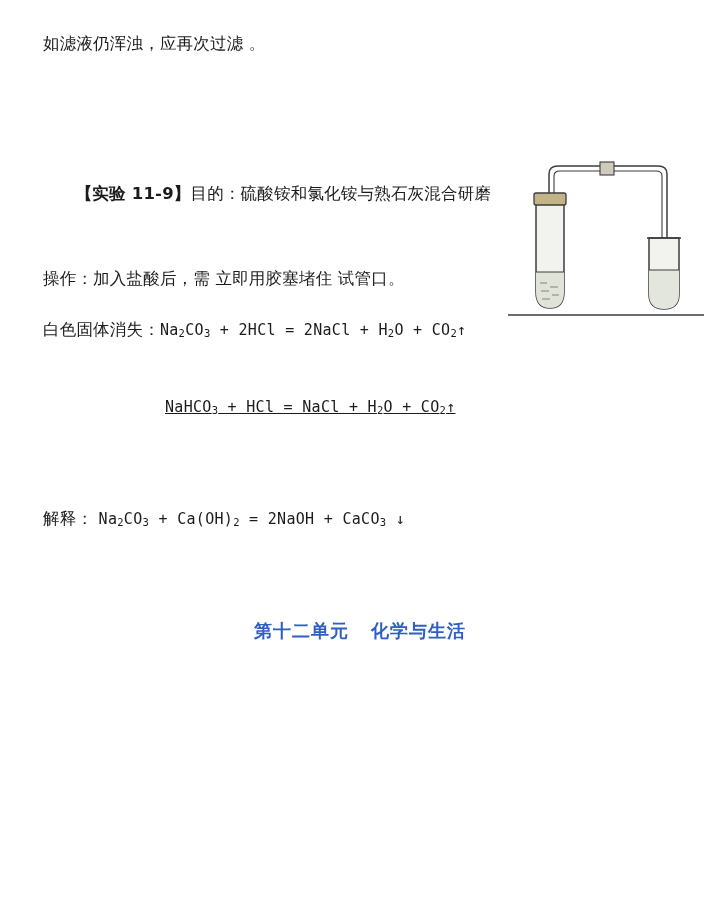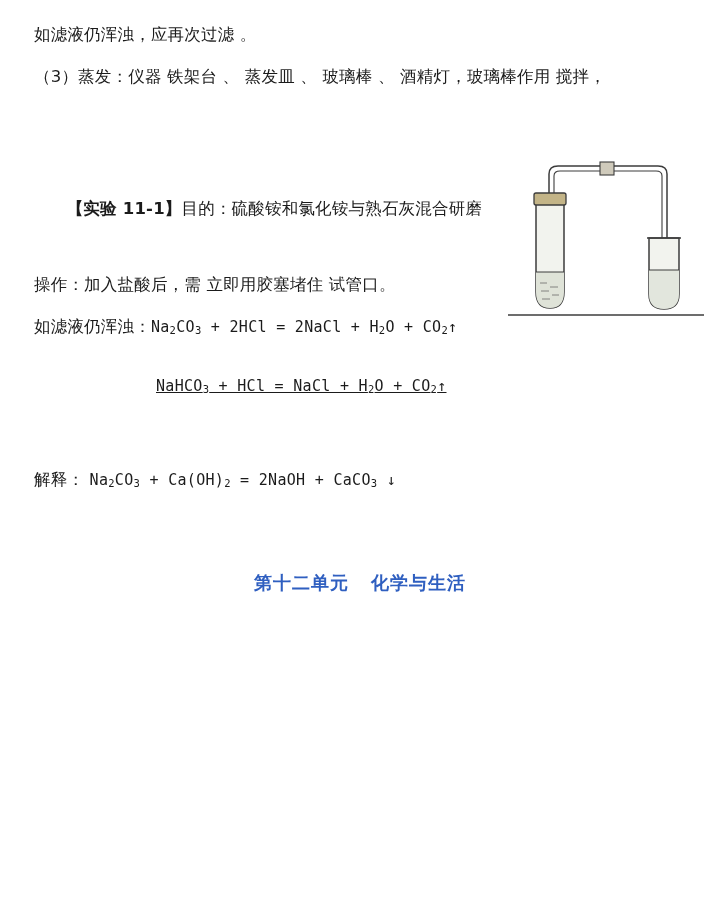--- a/index.html
+++ b/index.html
@@ -21,21 +21,21 @@
     height: 901px;
     padding: 0;
   }
   .line {
     font-size: 16.5px;
     line-height: 34px;
     white-space: pre;
     letter-spacing: 0.2px;
   }
   .para {
-    margin: 8px;
+    margin: 17px;
     padding: 0 14px 0 26px;
   }
   .bold { font-weight: bold; }
   .spacer-6 { height: 6px; }
   .spacer-10 { height: 10px; }
   .spacer-40 { height: 40px; }
   .spacer-48 { height: 48px; }
 
   .mono {
     font-family: "DejaVu Sans Mono", "Liberation Mono", monospace;
@@ -112,30 +112,29 @@
 
       <line x1="139" y1="78" x2="173" y2="78" stroke="#3c3c3c" stroke-width="1.4"></line>
     </svg>
   </div>
 
   <div class="text-block">
 
     <div class="spacer-10"></div>
 
     <p class="line para">如滤液仍浑浊，应再次过滤 。</p>
-    <p class="line para">（3）蒸发：仪器 铁架台 、 蒸发皿 、 玻璃棒 、 酒精灯，玻璃棒作用 搅拌，</p>
 
     <div class="spacer-48"></div>
 
     <p class="line para narrow">
-      <span class="bold">【实验 11-1】</span><span>目的：硫酸铵和氯化铵与熟石灰混合研磨</span>
+      <span class="bold">【实验 11-9】</span><span>目的：硫酸铵和氯化铵与熟石灰混合研磨</span>
     </p>
     <p class="line para narrow">操作：加入盐酸后，需 立即用胶塞堵住 试管口。</p>
 
-    <p class="line para"><span>如滤液仍浑浊：</span><span class="mono">Na<sub>2</sub>CO<sub>3</sub> + 2HCl = 2NaCl + H<sub>2</sub>O + CO<sub>2</sub>↑</span></p>
+    <p class="line para"><span>白色固体消失：</span><span class="mono">Na<sub>2</sub>CO<sub>3</sub> + 2HCl = 2NaCl + H<sub>2</sub>O + CO<sub>2</sub>↑</span></p>
 
     <div class="spacer-6"></div>
 
     <p class="line para eq-indent"><span class="mono">NaHCO<sub>3</sub> + HCl = NaCl + H<sub>2</sub>O + CO<sub>2</sub>↑</span></p>
 
     <div class="spacer-40"></div>
 
     <p class="line para"><span>解释：</span>&nbsp;<span class="mono">Na<sub>2</sub>CO<sub>3</sub> + Ca(OH)<sub>2</sub> = 2NaOH + CaCO<sub>3</sub> ↓</span></p>
 
 

